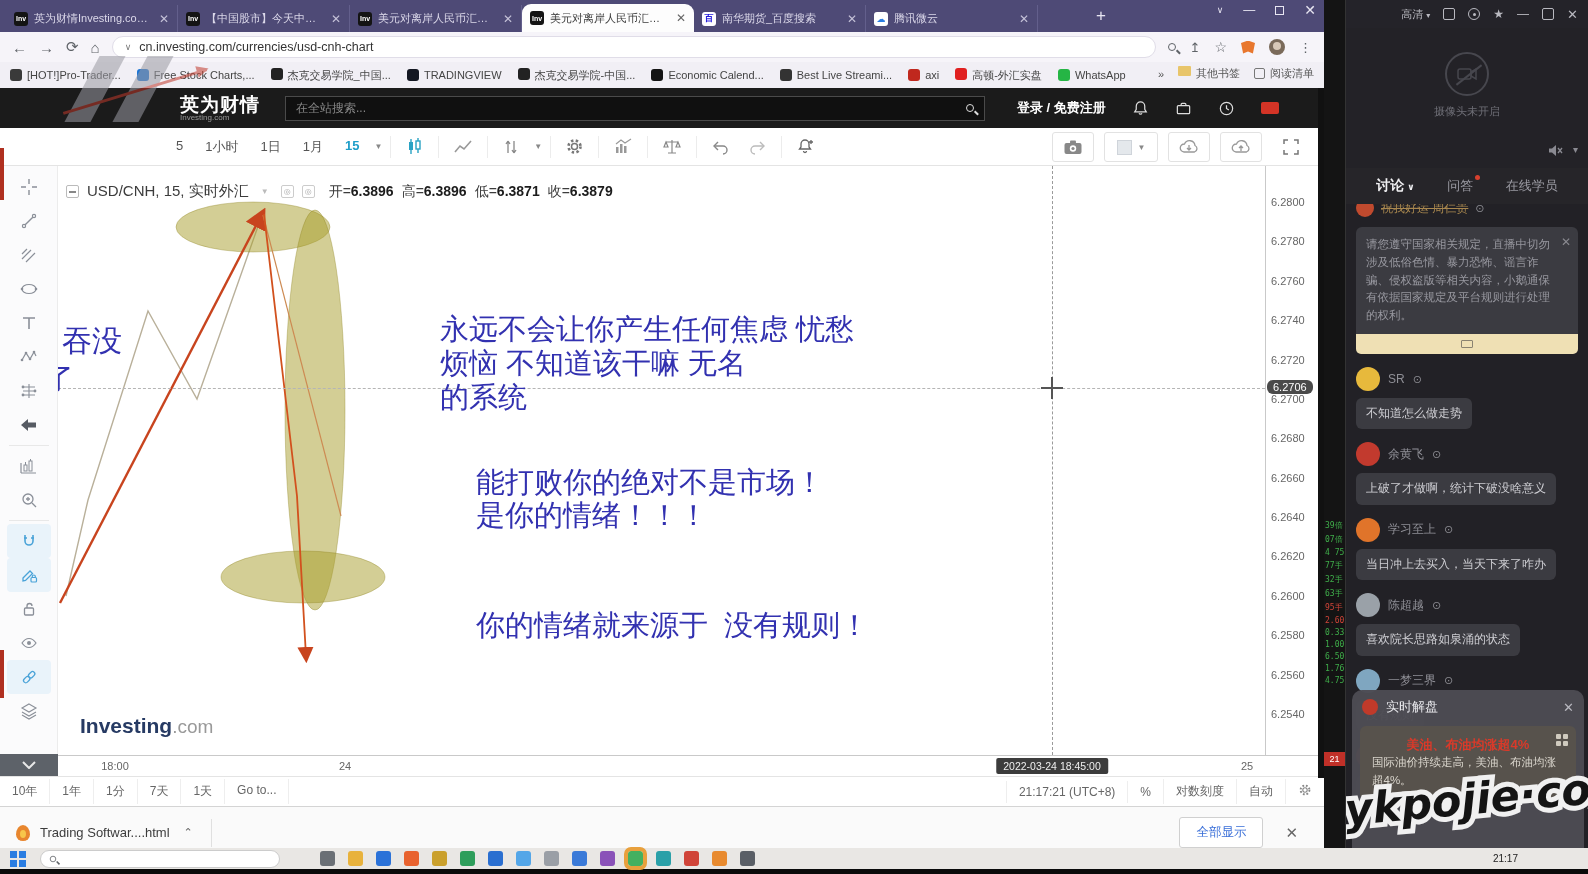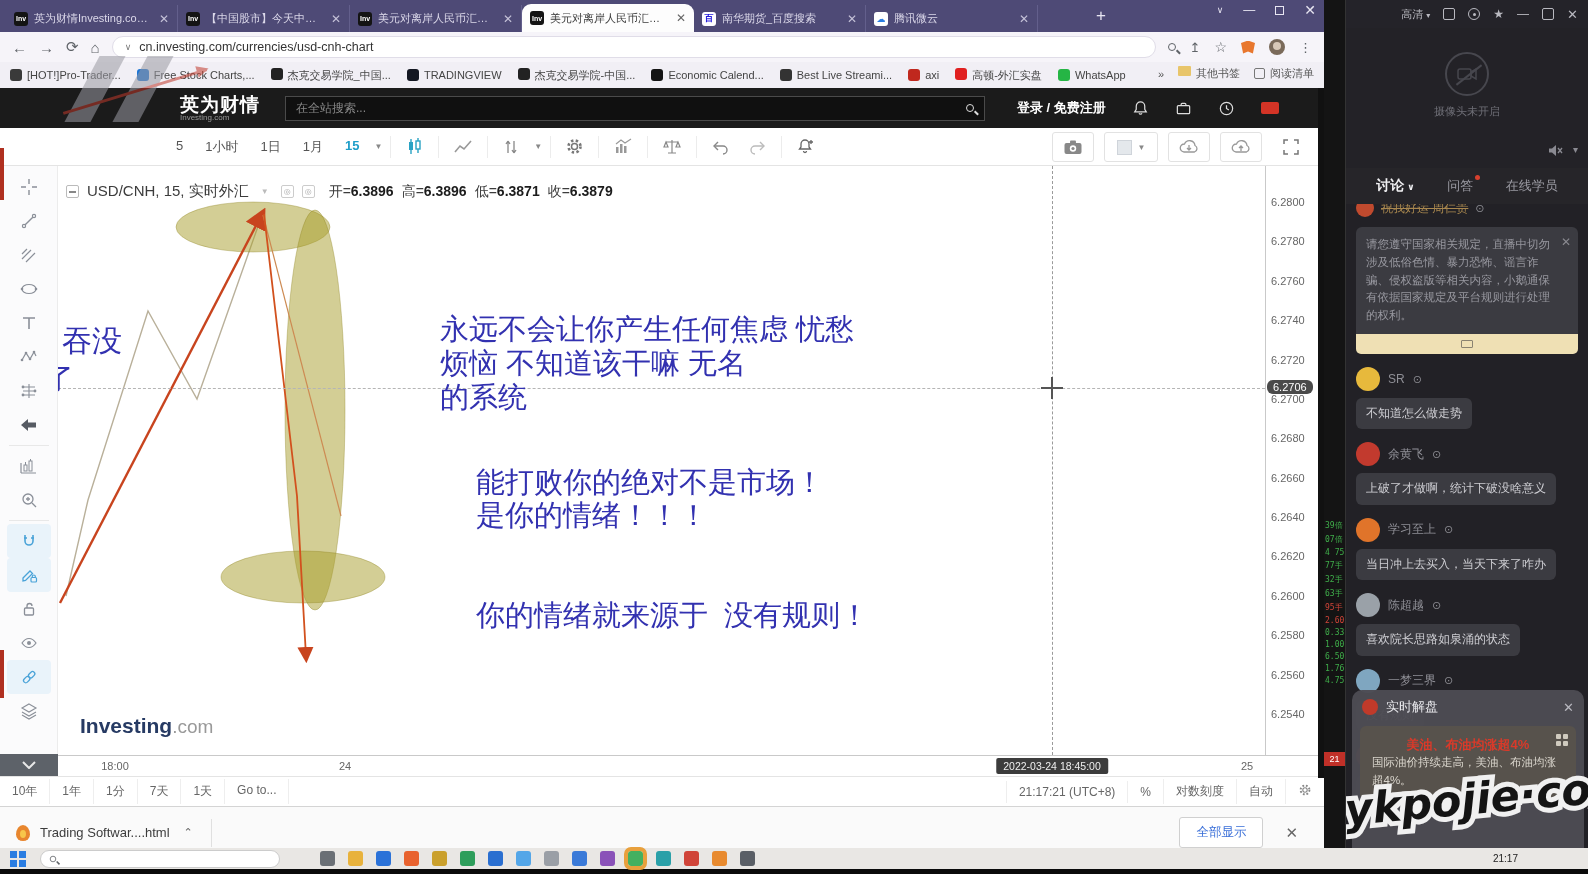--- a/index.html
+++ b/index.html
@@ -613,21 +613,21 @@
       <span><span>高=</span><b>6.3896</b></span>
       <span><span>低=</span><b>6.3871</b></span>
       <span><span>收=</span><b>6.3879</b></span>
     </div>
 
     <div class="anno" style="left:418px;top:300px;line-height:33px">能打败你的绝对不是市场！
 是你的情绪！！！</div>
     <div class="anno" style="left:382px;top:146px">永远不会让你产生任何焦虑 忧愁
 烦恼 不知道该干嘛 无名
 的系统</div>
-    <div class="anno" style="left:418px;top:432px">你的情绪就来源于  没有规则！</div>
+    <div class="anno" style="left:418px;top:442px">你的情绪就来源于  没有规则！</div>
     <div class="anno" style="left:4px;top:158px;font-size:30px">吞没</div>
     <div class="anno" style="left:-14px;top:196px;font-size:30px">了</div>
 
     <div class="price-col">
 
     <span>6.2800</span>
         <span>6.2780</span>
         <span>6.2760</span>
         <span>6.2740</span>
         <span>6.2720</span>

